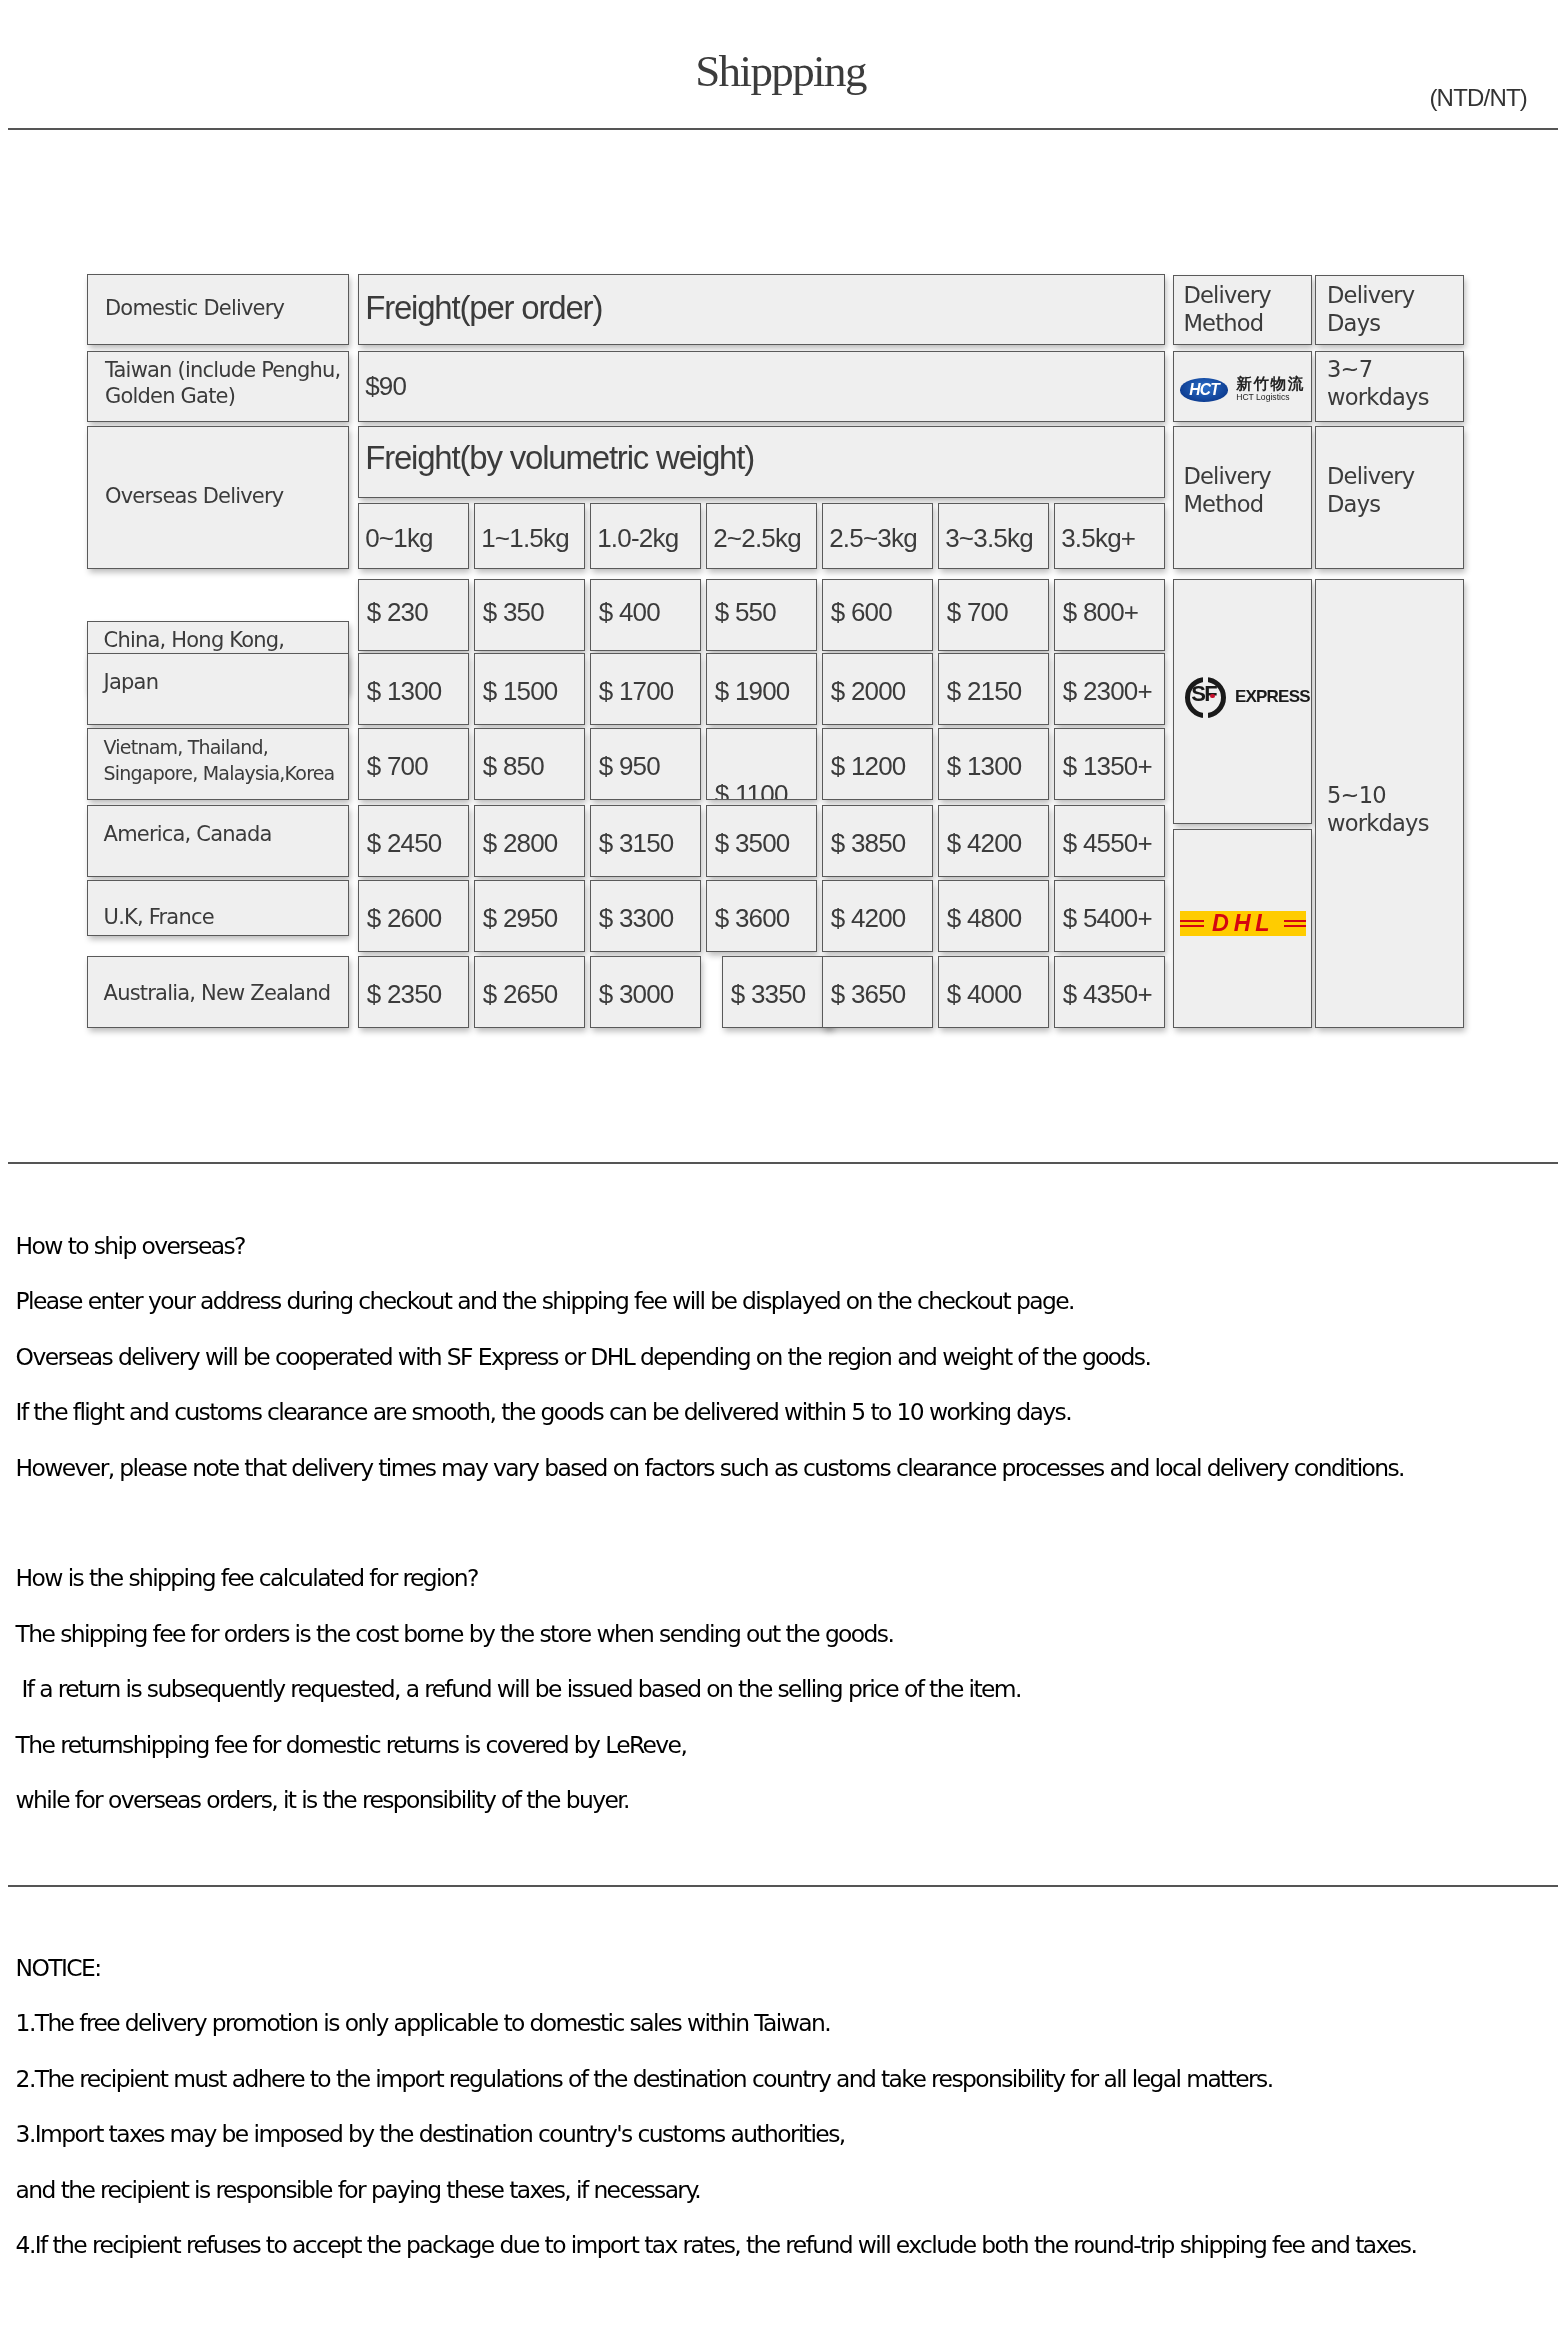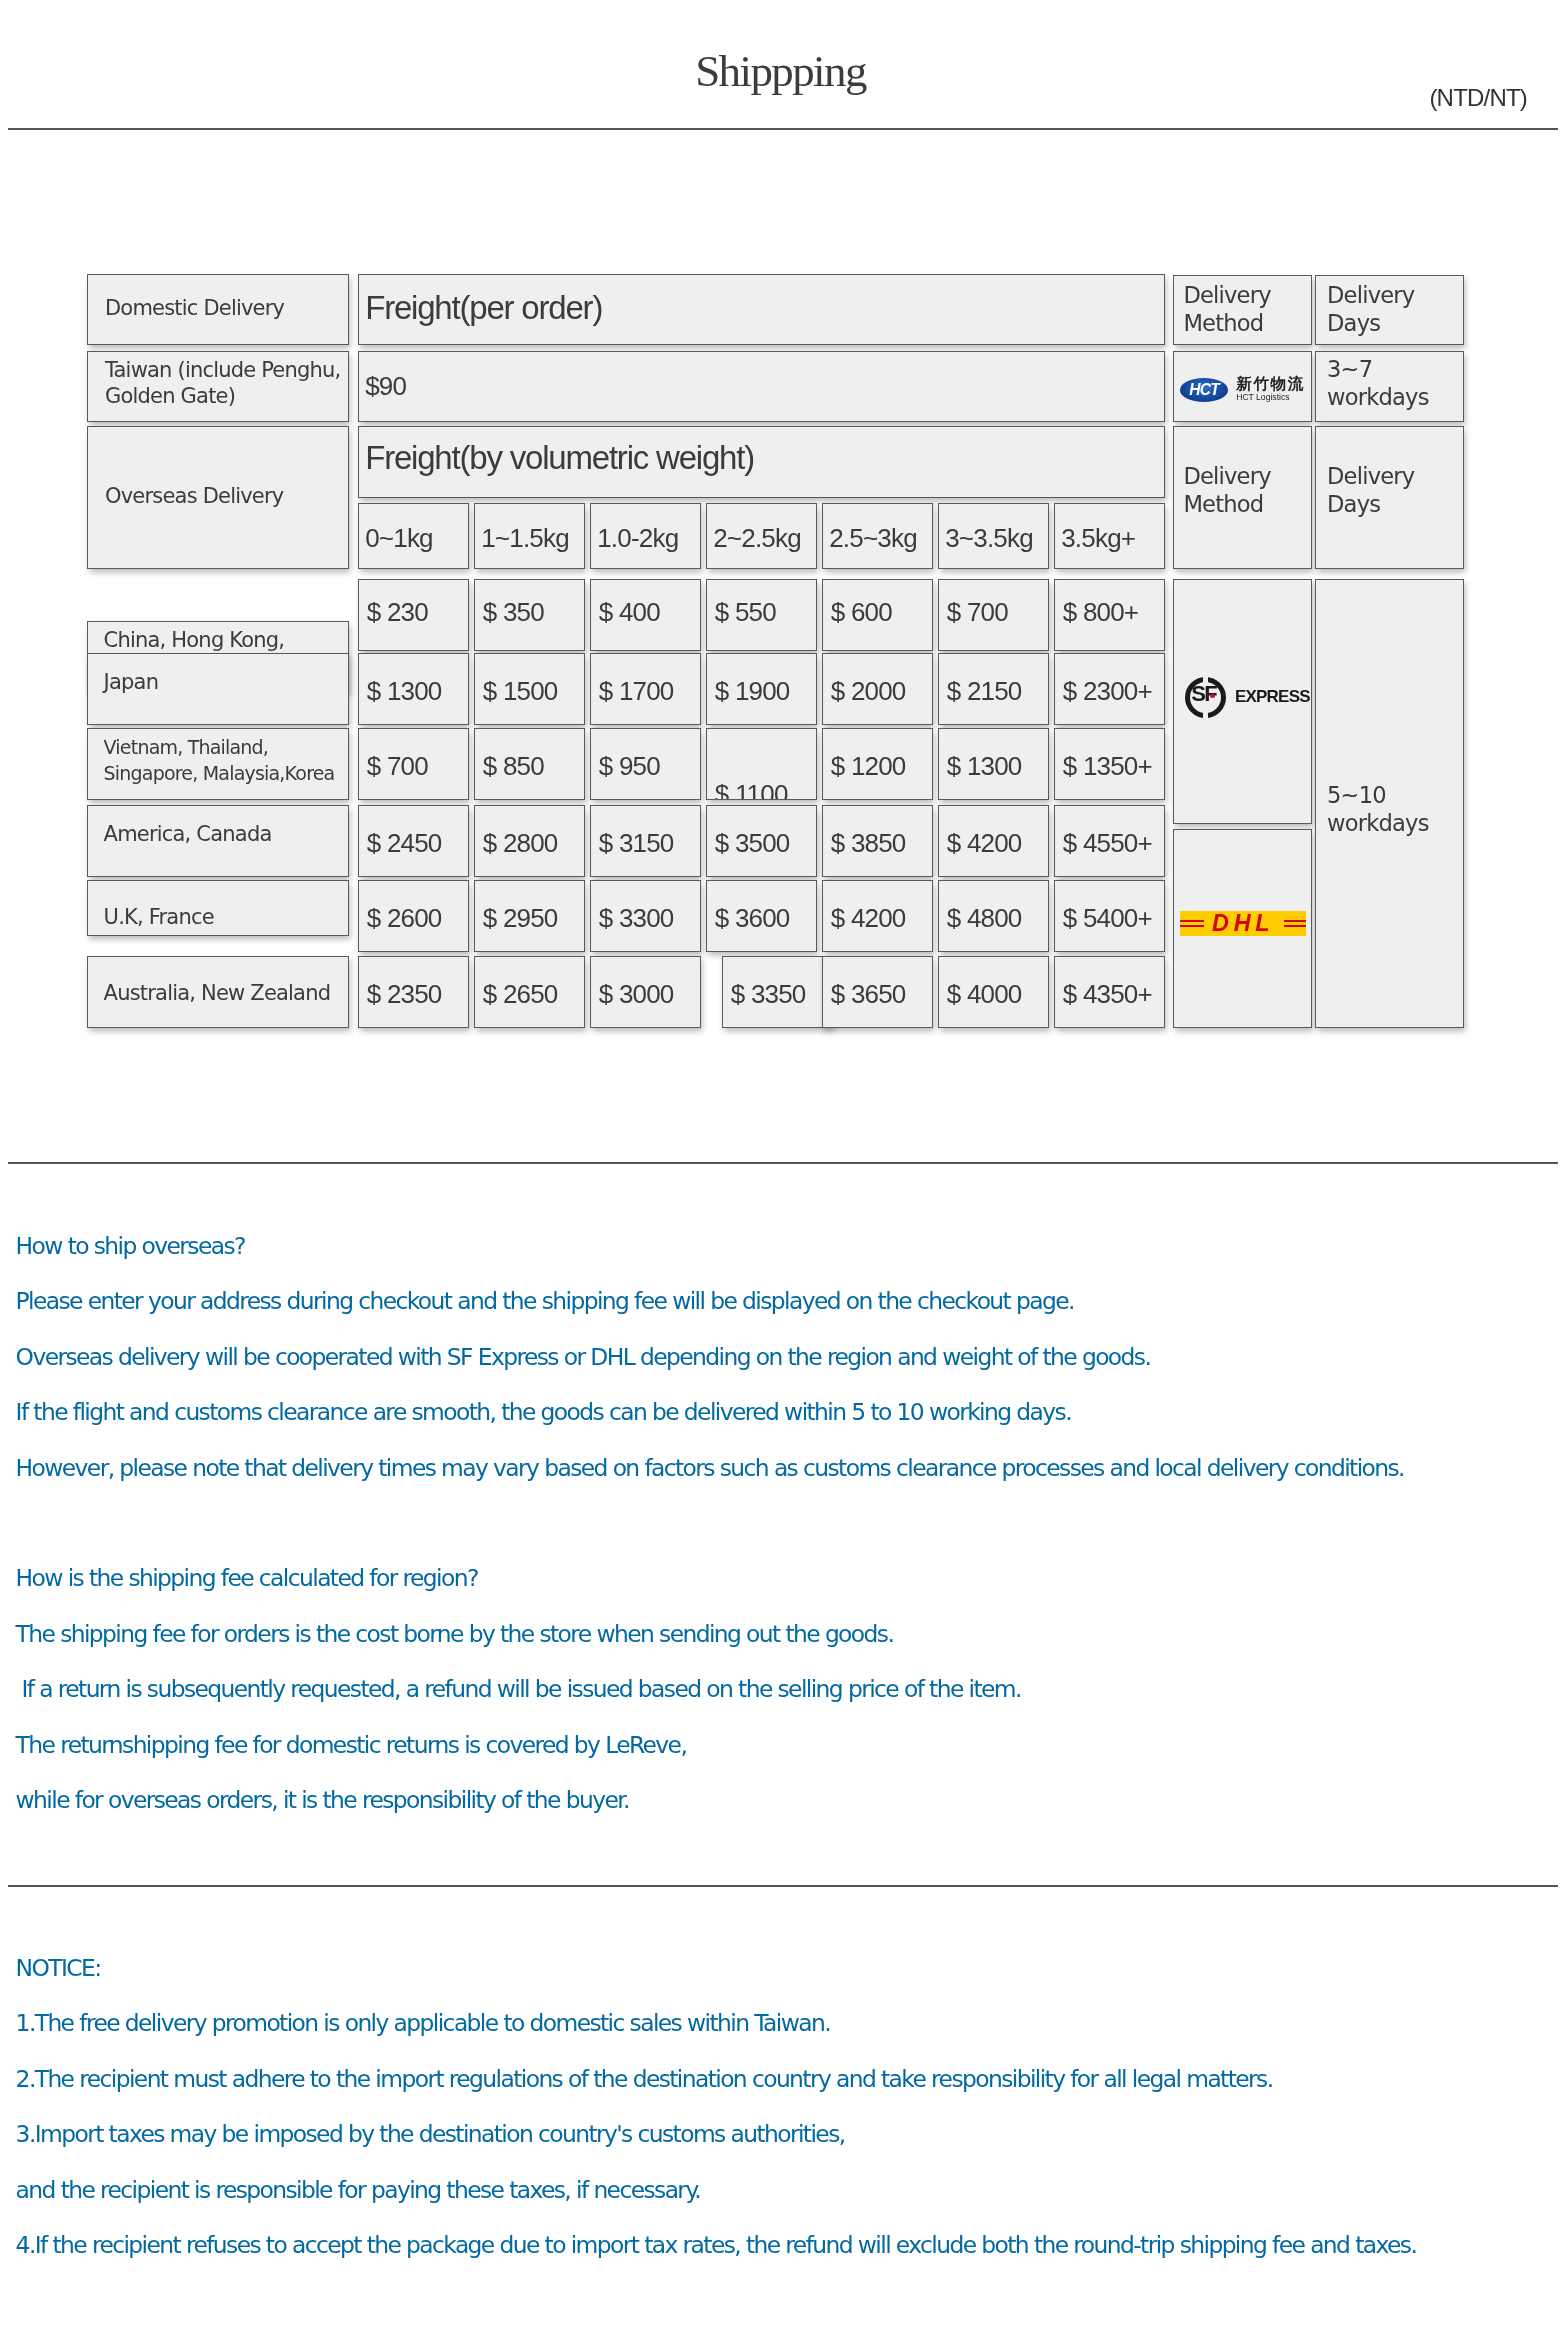--- a/index.html
+++ b/index.html
@@ -42,21 +42,21 @@
                 font-size: 22px; font-weight: bold; color: #1a1a1a; letter-spacing: -1.6px; line-height: 22px; }
   .sf-dot { position: absolute; left: 25px; top: 19.5px; width: 4.7px; height: 4.7px; border-radius: 50%; background: #c8102e; }
   .sf-text { position: absolute; left: 50px; top: 12.5px; font-family: "Liberation Sans", sans-serif;
              font-weight: bold; font-size: 17px; color: #1a1a1a; letter-spacing: -0.8px; }
 
   .dhl { position: absolute; left: 6.2px; width: 126px; height: 25px; background: #ffcc00; overflow: hidden; }
   .dhl-stripe { position: absolute; height: 1.6px; background: #d40511; }
   .dhl-text { position: absolute; left: 0; width: 126px; top: 0; text-align: center; font-family: "Liberation Sans", sans-serif;
               font-style: italic; font-weight: bold; font-size: 23.4px; line-height: 25px; color: #d40511; letter-spacing: 4.7px; }
 
-  .para { position: absolute; left: 15.6px; font-family: "DejaVu Sans", sans-serif; font-size: 23.4px; color: #0369a1;
+  .para { position: absolute; left: 15.6px; font-family: "DejaVu Sans", sans-serif; font-size: 23.4px; color: #000000;
           letter-spacing: -1.6px; white-space: nowrap; }
 </style>
 </head>
 <body>
 
 <div class="title">Shippping</div>
 <div class="currency">(NTD/NT)</div>
 <div class="hr" style="top:128px;"></div>
 
 <div>

